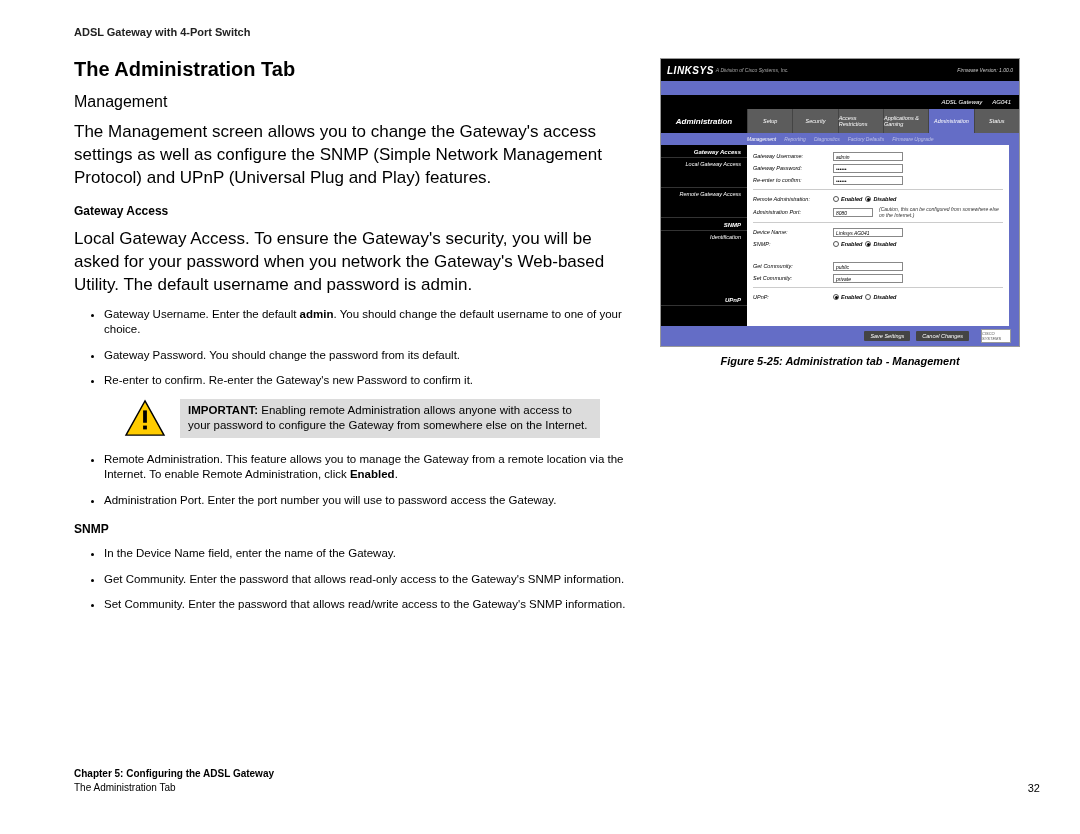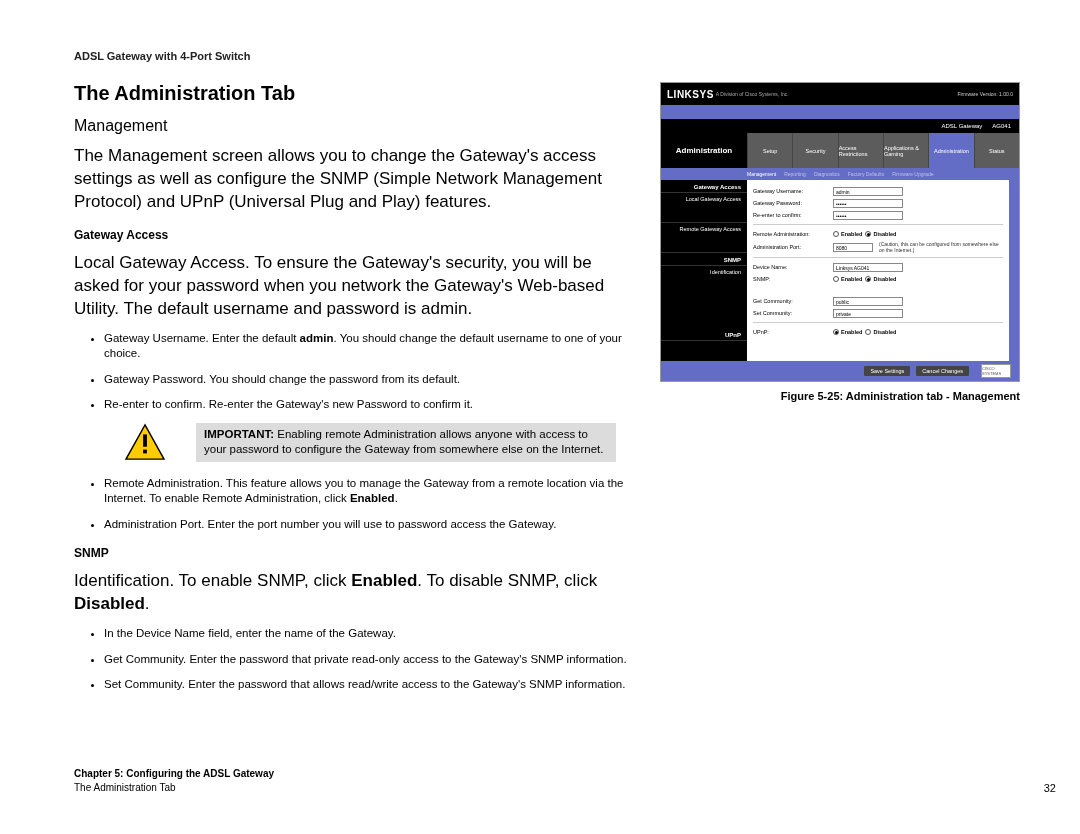--- a/index.html
+++ b/index.html
@@ -1,46 +1,46 @@
 <!DOCTYPE html>
 <html><head>
 <meta charset="utf-8">
 <style>
   * { box-sizing: border-box; margin: 0; padding: 0; }
   html, body { width: 1080px; height: 834px; background: #fff; font-family: Arial, Helvetica, sans-serif; color: #000; }
-  .page { position: relative; width: 1080px; height: 834px; padding: 50px 60px 40px 74px; }
+  .page { position: relative; width: 1080px; height: 834px; padding: 26px 60px 40px 74px; }
   .doc-header { font-size: 11px; font-weight: bold; color: #222; margin-bottom: 20px; }
   .main-area { display: flex; gap: 28px; }
   .text-col { flex: 1 1 auto; max-width: 590px; }
-  .fig-col { flex: 0 0 360px; }
+  .fig-col { flex: 0 0 360px; font-style: italic; }
   h1.page-title { font-family: "Arial Black", Arial, sans-serif; font-weight: 900; font-size: 20px; margin-bottom: 12px; letter-spacing: 0; }
   h2.section { font-size: 16px; font-weight: normal; margin-bottom: 10px; }
   h3.sub { font-family: "Arial Black", Arial, sans-serif; font-weight: 900; font-size: 12px; margin: 14px 0 10px 0; }
   p.body { font-size: 17px; line-height: 1.35; margin-bottom: 10px; }
   ul.bullets { list-style: disc; padding-left: 30px; margin-bottom: 8px; }
   ul.bullets li { font-size: 11.5px; line-height: 1.35; margin-bottom: 10px; }
   .bold { font-weight: bold; }
-  .important-box { display: flex; align-items: center; gap: 30px; margin: 4px 0 14px 50px; }
+  .important-box { display: flex; align-items: center; gap: 14px; margin: 4px 0 14px 50px; }
   .important-text { background: #dcdcdc; font-size: 11.5px; line-height: 1.35; padding: 4px 8px; max-width: 420px; }
   .warn-icon { width: 42px; height: 38px; }
-  .footer { position: absolute; left: 74px; right: 24px; bottom: 40px; display: flex; justify-content: space-between; align-items: flex-end; }
+  .footer { position: absolute; left: 74px; right: 40px; bottom: 40px; display: flex; justify-content: space-between; align-items: flex-end; }
   .footer-left { font-size: 10px; line-height: 1.35; }
   .footer-left .chap { font-weight: bold; }
   .footer-page { font-size: 11px; text-align: center; }
-  .fig-caption { font-size: 11px; font-weight: bold; text-align: right; margin-top: 8px; }
+  .fig-caption { font-size: 11px; font-weight: bold; text-align: center; margin-top: 8px; }
 
   
   .shot { width: 360px; border: 1px solid #999; background: #646dc6; font-family: Arial, sans-serif; }
   .shot-top { height: 22px; background: #000; display: flex; align-items: center; padding: 0 6px; }
   .shot-logo { color: #fff; font-weight: 900; font-size: 10px; letter-spacing: 0.5px; }
   .shot-sublogo { color: #aaa; font-size: 5px; margin-left: 2px; }
   .shot-fw { color:#ccc; font-size:5px; margin-left:auto; }
   .shot-bar { height: 14px; background: #646dc6; }
   .shot-model { height: 14px; background: #000; color: #fff; font-size: 6px; display: flex; justify-content: flex-end; align-items: center; padding-right: 8px; gap: 10px; }
-  .shot-tabs-row { display: flex; background: #000; height: 35px; }
+  .shot-tabs-row { display: flex; background: #000; height: 24px; }
   .shot-admin-label { width: 86px; background: #000; color: #fff; font-weight: bold; font-size: 8px; display: flex; align-items: center; justify-content: center; }
   .shot-tab { flex: 1; background: #5c5c5c; color: #fff; font-size: 5.5px; display: flex; align-items: center; justify-content: center; border-left: 1px solid #444; }
   .shot-tab.active { background: #646dc6; }
   .shot-subtabs { height: 12px; background: #646dc6; display:flex; padding-left:86px; gap:8px; align-items:center; }
   .shot-subtab { font-size:5px; color: rgba(255,255,255,0.55); }
   .shot-subtab:first-child { color:#fff; }
   .shot-body { display: flex; background: #fff; }
   .shot-side { width: 86px; background: #000; }
   .shot-side-group { color: #fff; font-size: 6px; text-align: right; padding: 4px 6px 2px 2px; font-weight: bold; border-bottom: 1px solid #333; }
   .shot-side-spacer { height: 18px; border-bottom: 1px solid #333; }
@@ -94,27 +94,24 @@
       </div>
 
       <ul class="bullets">
         <li>
           <span>Remote Administration. This feature allows you to manage the Gateway from a remote location via the Internet. To enable Remote Administration, click </span><span class="bold">Enabled</span><span>.</span>
         </li>
         <li>Administration Port. Enter the port number you will use to password access the Gateway.</li>
       </ul>
 
       <h3 class="sub">SNMP</h3>
-      <p class="body">
-        <span>Identification. To enable SNMP, click </span><span class="bold">Enabled</span><span>. To disable SNMP, click </span><span class="bold">Disabled</span><span>.</span>
-      </p>
 
       <ul class="bullets">
         <li>In the Device Name field, enter the name of the Gateway.</li>
-        <li>Get Community. Enter the password that private read-only access to the Gateway's SNMP information.</li>
+        <li>Get Community. Enter the password that allows read-only access to the Gateway's SNMP information.</li>
         <li>Set Community. Enter the password that allows read/write access to the Gateway's SNMP information.</li>
       </ul>
     </div>
 
     <div class="fig-col">
       <div class="shot">
         <div class="shot-top">
           <span class="shot-logo">LINKSYS</span>
           <span class="shot-sublogo">A Division of Cisco Systems, Inc.</span>
           <span class="shot-fw">Firmware Version: 1.00.0</span>

